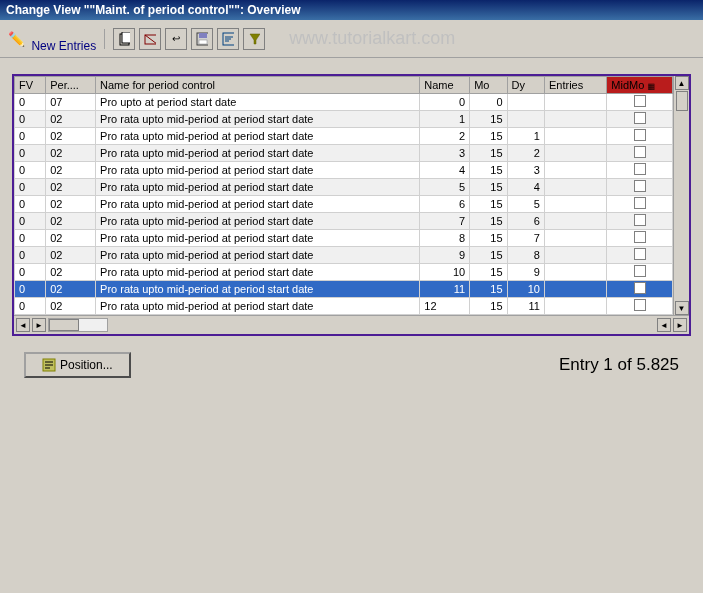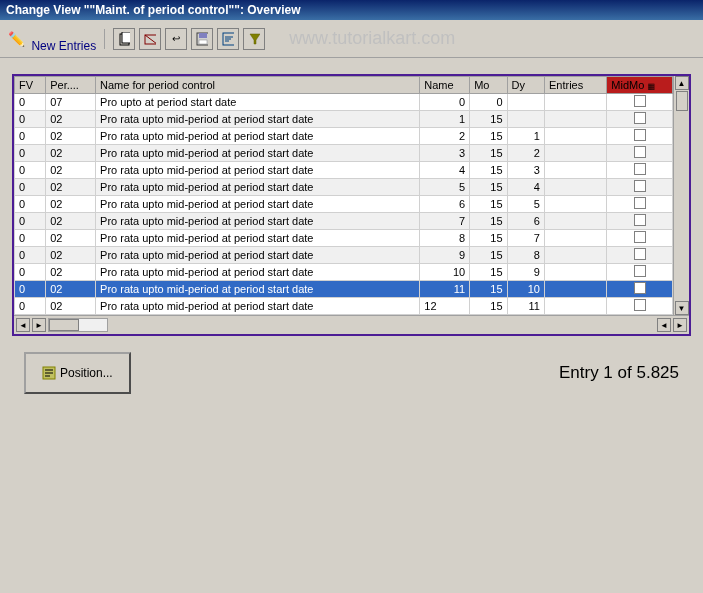--- a/index.html
+++ b/index.html
@@ -145,21 +145,21 @@
       border: 1px solid #a0a0a0;
     }
     .vert-scroll-container {
       display: flex;
       align-items: center;
       gap: 2px;
     }
     .position-btn {
       background: #d4d0c8;
       border: 2px outset #a0a0a0;
-      padding: 12px 16px;
+      padding: 4px 16px;
       cursor: pointer;
       font-size: 12px;
       display: flex;
       align-items: center;
       gap: 4px;
     }
     .status-bar {
       display: flex;
       justify-content: space-between;
       align-items: center;

